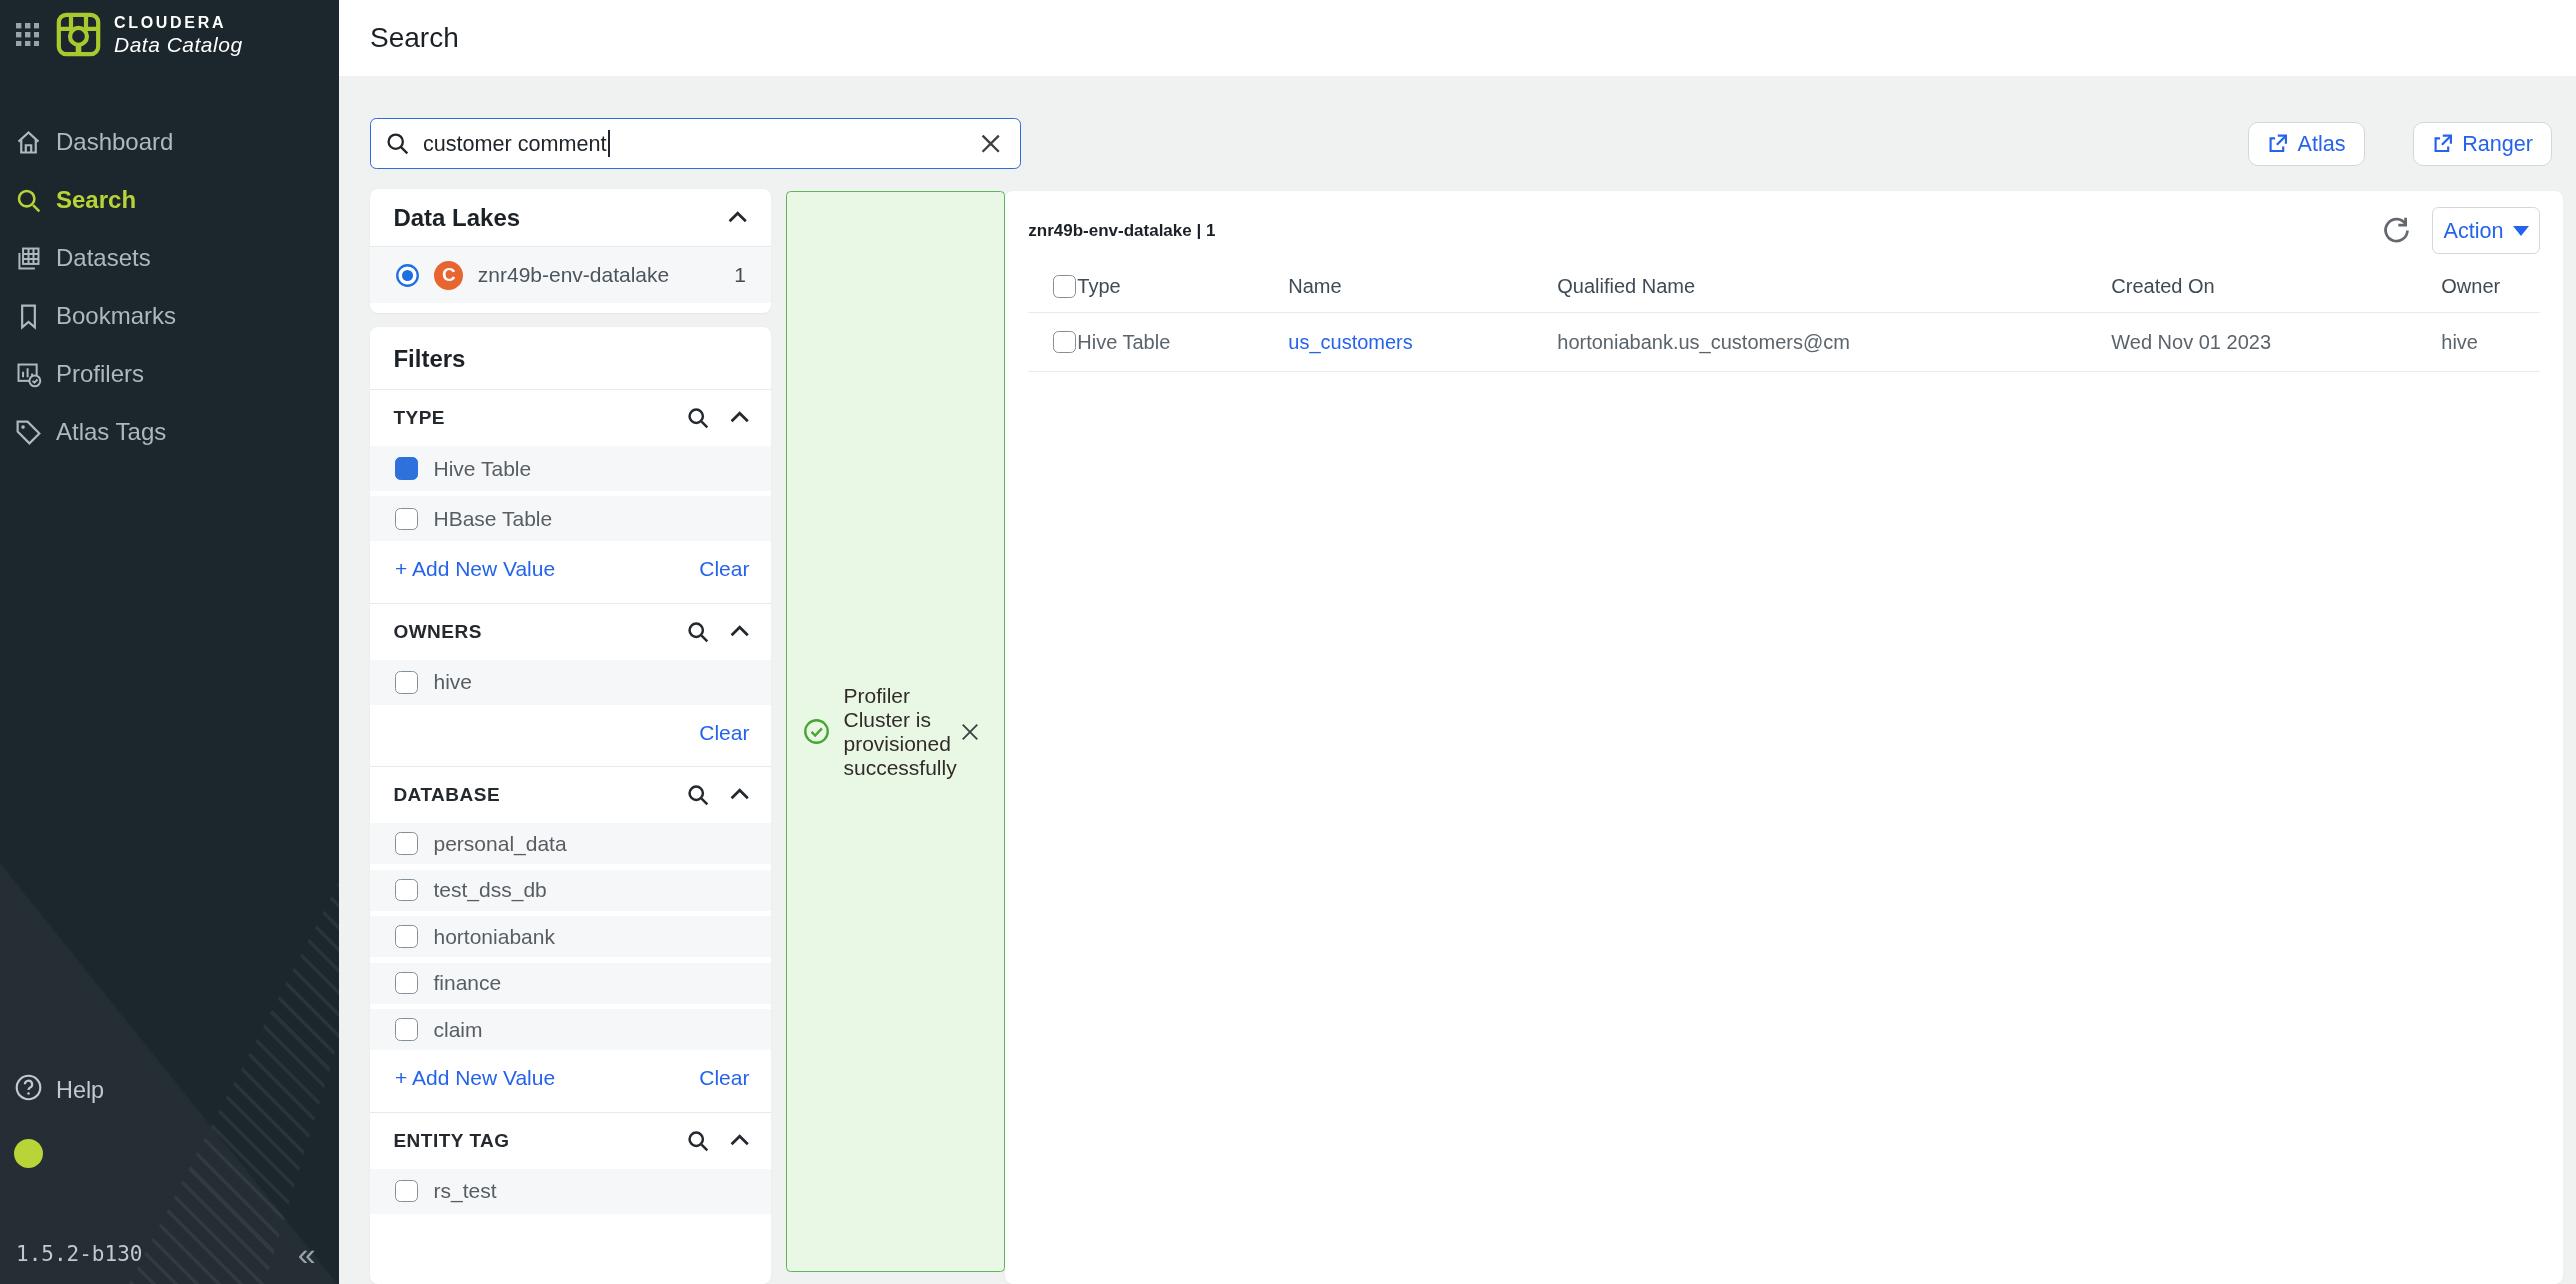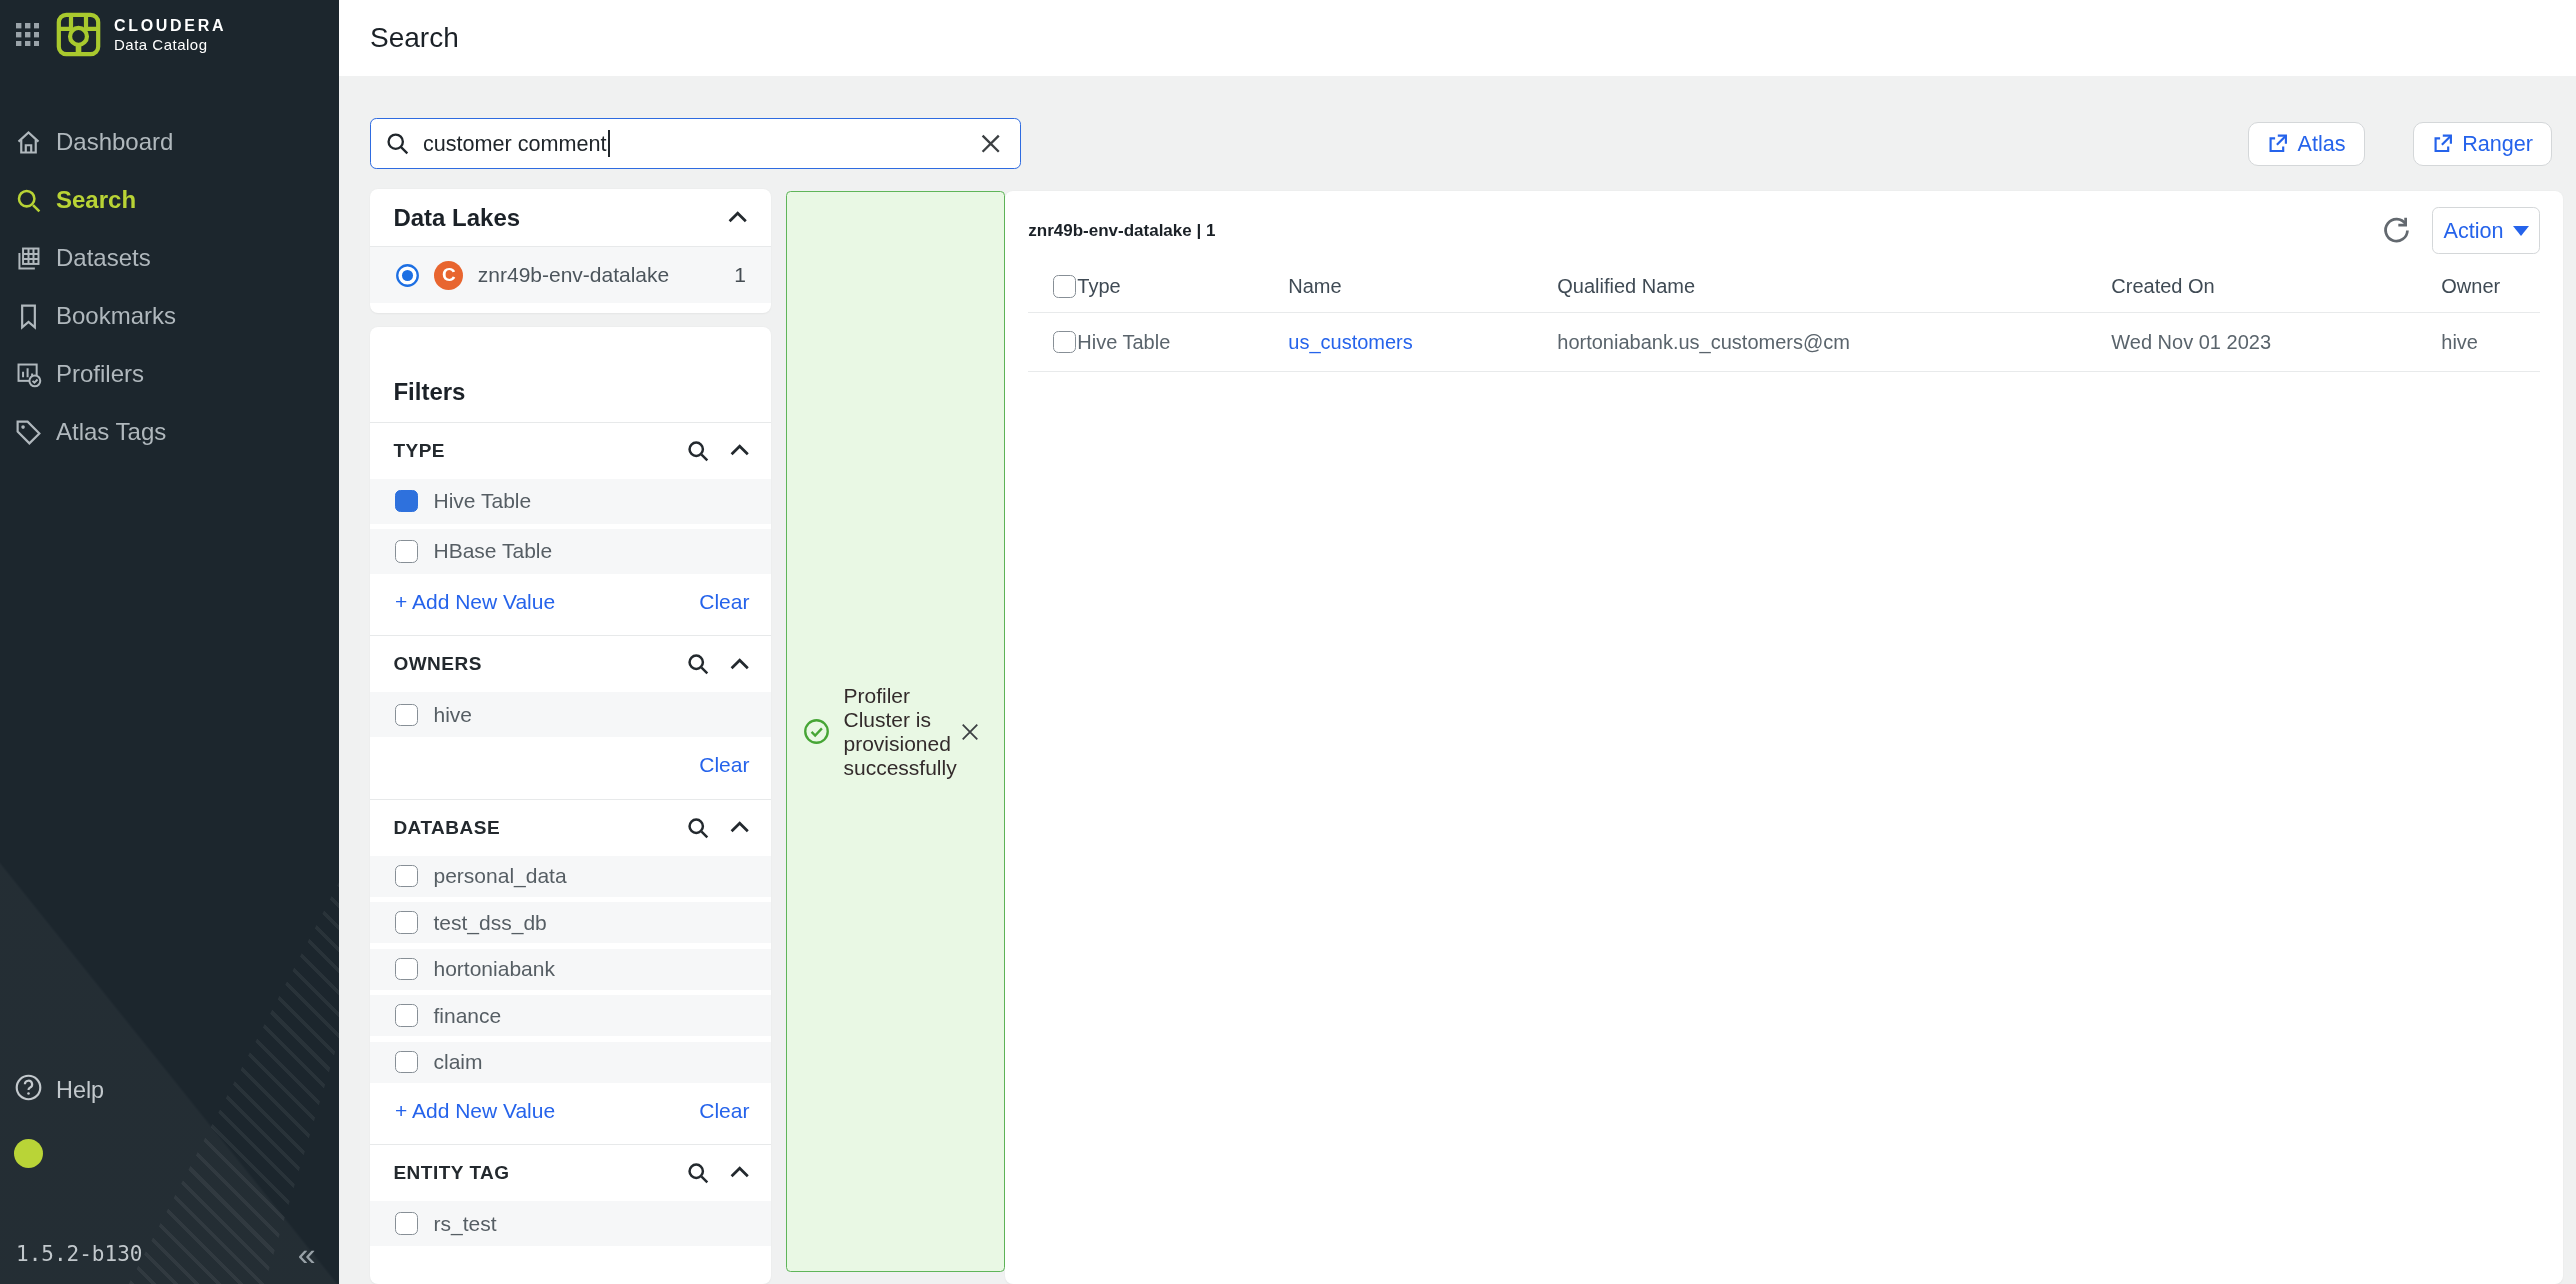--- a/index.html
+++ b/index.html
@@ -12,21 +12,21 @@
   .decor1{position:absolute;left:0;bottom:0;width:339px;height:423px;pointer-events:none;
           background:linear-gradient(to top right, rgba(255,255,255,0.035) 49.5%, transparent 50%);}
   .decor2{position:absolute;left:0;bottom:0;width:339px;height:423px;pointer-events:none;
           background:repeating-linear-gradient(45deg, rgba(255,255,255,0.06) 0 3.6px, transparent 3.6px 15.3px);
           clip-path:polygon(38% 100%,100% 5%,100% 42%,78% 100%);}
   .brand-row{position:absolute;left:0;top:2px;width:100%;height:65px;display:flex;align-items:center;}
   .grid-icon{margin-left:16px;display:inline-flex;cursor:pointer;}
   .logo-mark{margin-left:17px;display:inline-flex;cursor:pointer;}
   .brand-text{margin-left:12.6px;color:#fff;line-height:1;}
   .brand-1{font-size:16px;font-weight:bold;letter-spacing:2.7px;}
-  .brand-2{font-size:15px;margin-top:3px;letter-spacing:0.5px;}
+  .brand-2{font-size:21px;margin-top:3px;letter-spacing:0.5px;font-style:italic;}
   nav{position:absolute;left:0;top:113px;width:100%;}
   .nav-item{height:58px;display:flex;align-items:center;color:#b0b8bd;font-size:24px;cursor:pointer;}
   .nav-item .ni{margin-left:14.4px;width:29px;display:inline-flex;justify-content:center;}
   .nav-item span.lbl{margin-left:12.6px;}
   .nav-item.active{color:#b8d335;font-weight:bold;}
   .sidebar-bottom{position:absolute;left:0;bottom:0;width:100%;}
   .help-row{display:flex;align-items:center;color:#c3c9cd;font-size:23.4px;cursor:pointer;margin:0 0 31px 14.4px;}
   .help-row span.lbl{margin-left:12.6px;}
   .chat-dot{width:29px;height:29px;border-radius:50%;background:#b9d437;margin:0 0 70px 13.5px;cursor:pointer;}
   .version-row{display:flex;align-items:center;justify-content:space-between;margin:0 23.4px 14.4px 16px;}
@@ -62,21 +62,21 @@
   .card-head{height:58px;display:flex;align-items:center;justify-content:space-between;padding:0 21.6px 0 23.4px;
              border-bottom:0.9px solid #e7e9ea;}
   .card-head h2{margin:0;font-size:24px;font-weight:bold;color:#1b2127;}
   .lake-row{height:56px;background:#f6f7f8;display:flex;align-items:center;cursor:pointer;}
   .lake-row .rad{margin-left:25px;display:inline-flex;}
   .lake-row .cbadge{margin-left:14.4px;width:29px;height:29px;border-radius:50%;background:#e8652f;color:#fff;
                     font-size:19px;font-weight:bold;display:flex;align-items:center;justify-content:center;}
   .lake-row .lname{margin-left:14.4px;font-size:21px;color:#4c555c;}
   .lake-row .lcount{margin-left:auto;margin-right:25px;font-size:21px;color:#454d53;}
 
-  .filterscard{flex:1 1 auto;overflow:hidden;display:flex;flex-direction:column;justify-content:center;}
+  .filterscard{flex:1 1 auto;overflow:hidden;display:flex;flex-direction:column;}
   .filterscard h2{margin:0;padding:18px 23.4px 16px 23.4px;font-size:24px;font-weight:bold;color:#1b2127;}
   .f-sec{border-top:0.9px solid #e7e9ea;padding:0 0 5.4px 0;}
   .f-head{height:56px;display:flex;align-items:center;padding:0 20px 0 23.4px;}
   .f-title{font-size:19px;font-weight:bold;color:#23292e;letter-spacing:0.5px;flex:1;}
   .f-ico{display:inline-flex;margin-left:18px;cursor:pointer;}
   .f-opts{display:flex;flex-direction:column;gap:5.4px;}
   .opt{height:45px;background:#f6f7f8;display:flex;align-items:center;cursor:pointer;}
   .cb{width:22.5px;height:22.5px;border-radius:5.4px;margin-left:25px;flex:0 0 auto;background:#fff;
       border:1.8px solid #878f96;}
   .cb.checked{background:#2e71dd;border-color:#2e71dd;}

